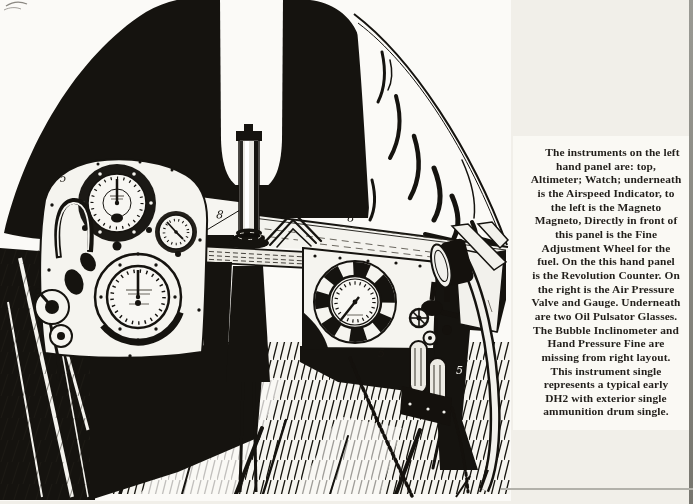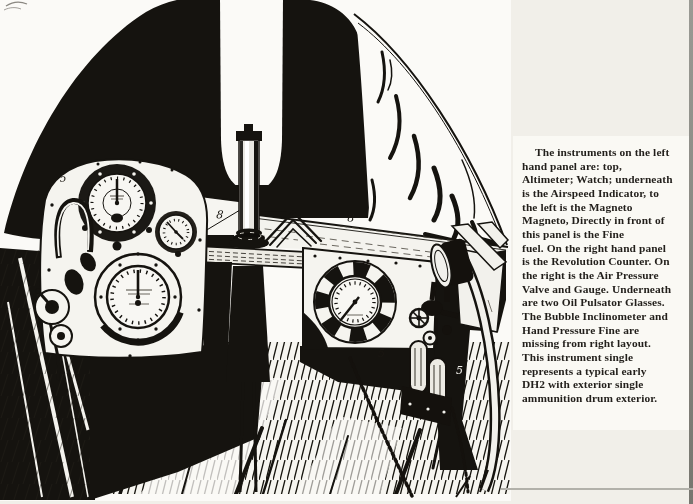--- a/index.html
+++ b/index.html
@@ -5,21 +5,21 @@
   html,body{margin:0;padding:0;}
   body{font-family:"Liberation Serif", serif; background:#e9e7e1;}
   #stage{position:relative; width:693px; height:504px; background:#f1efe9; overflow:hidden;}
   #art{position:absolute; left:0; top:0;}
   #caption-box{
     position:absolute; left:513px; top:136px; width:180px; height:294px;
     background:#faf9f4; box-sizing:border-box; padding:10px 3px 6px 9px;
   }
   .cap-line{
     font:bold 11.4px/13.65px "Liberation Serif", serif;
-    color:#221f1b; white-space:nowrap; letter-spacing:0.1px;
+    color:#221f1b; white-space:nowrap; letter-spacing:0.1px;text-align:center;
   }
   .cap-line:first-child{ text-indent:13px; }
   #page-edge{position:absolute; left:689px; top:0; width:4px; height:504px;
     background:linear-gradient(#9a9a94,#77766f);}
   #bottom-rule{position:absolute; left:501px; top:488px; width:192px; height:2px; background:#b2b1aa;}
 </style>
 </head>
 <body>
 
 <div id="stage">
@@ -339,29 +339,30 @@
 </svg>
 
   <div id="caption-box">
     <div class="cap-line">The instruments on the left</div>
     <div class="cap-line">hand panel are: top,</div>
     <div class="cap-line">Altimeter; Watch; underneath</div>
     <div class="cap-line">is the Airspeed Indicator, to</div>
     <div class="cap-line">the left is the Magneto</div>
     <div class="cap-line">Magneto, Directly in front of</div>
     <div class="cap-line">this panel is the Fine</div>
-    <div class="cap-line">fuel. On the right hand panel</div>
+    <div class="cap-line">Adjustment Wheel for the</div>
+    <div class="cap-line">fuel. On the this hand panel</div>
     <div class="cap-line">is the Revolution Counter. On</div>
     <div class="cap-line">the right is the Air Pressure</div>
     <div class="cap-line">Valve and Gauge. Underneath</div>
     <div class="cap-line">are two Oil Pulsator Glasses.</div>
     <div class="cap-line">The Bubble Inclinometer and</div>
     <div class="cap-line">Hand Pressure Fine are</div>
     <div class="cap-line">missing from right layout.</div>
     <div class="cap-line">This instrument single</div>
     <div class="cap-line">represents a typical early</div>
     <div class="cap-line">DH2 with exterior single</div>
-    <div class="cap-line">ammunition drum exterior.</div>
+    <div class="cap-line">ammunition drum single.</div>
   </div>
 
   <div id="page-edge"></div>
   <div id="bottom-rule"></div>
 </div>
 
 </body></html>

